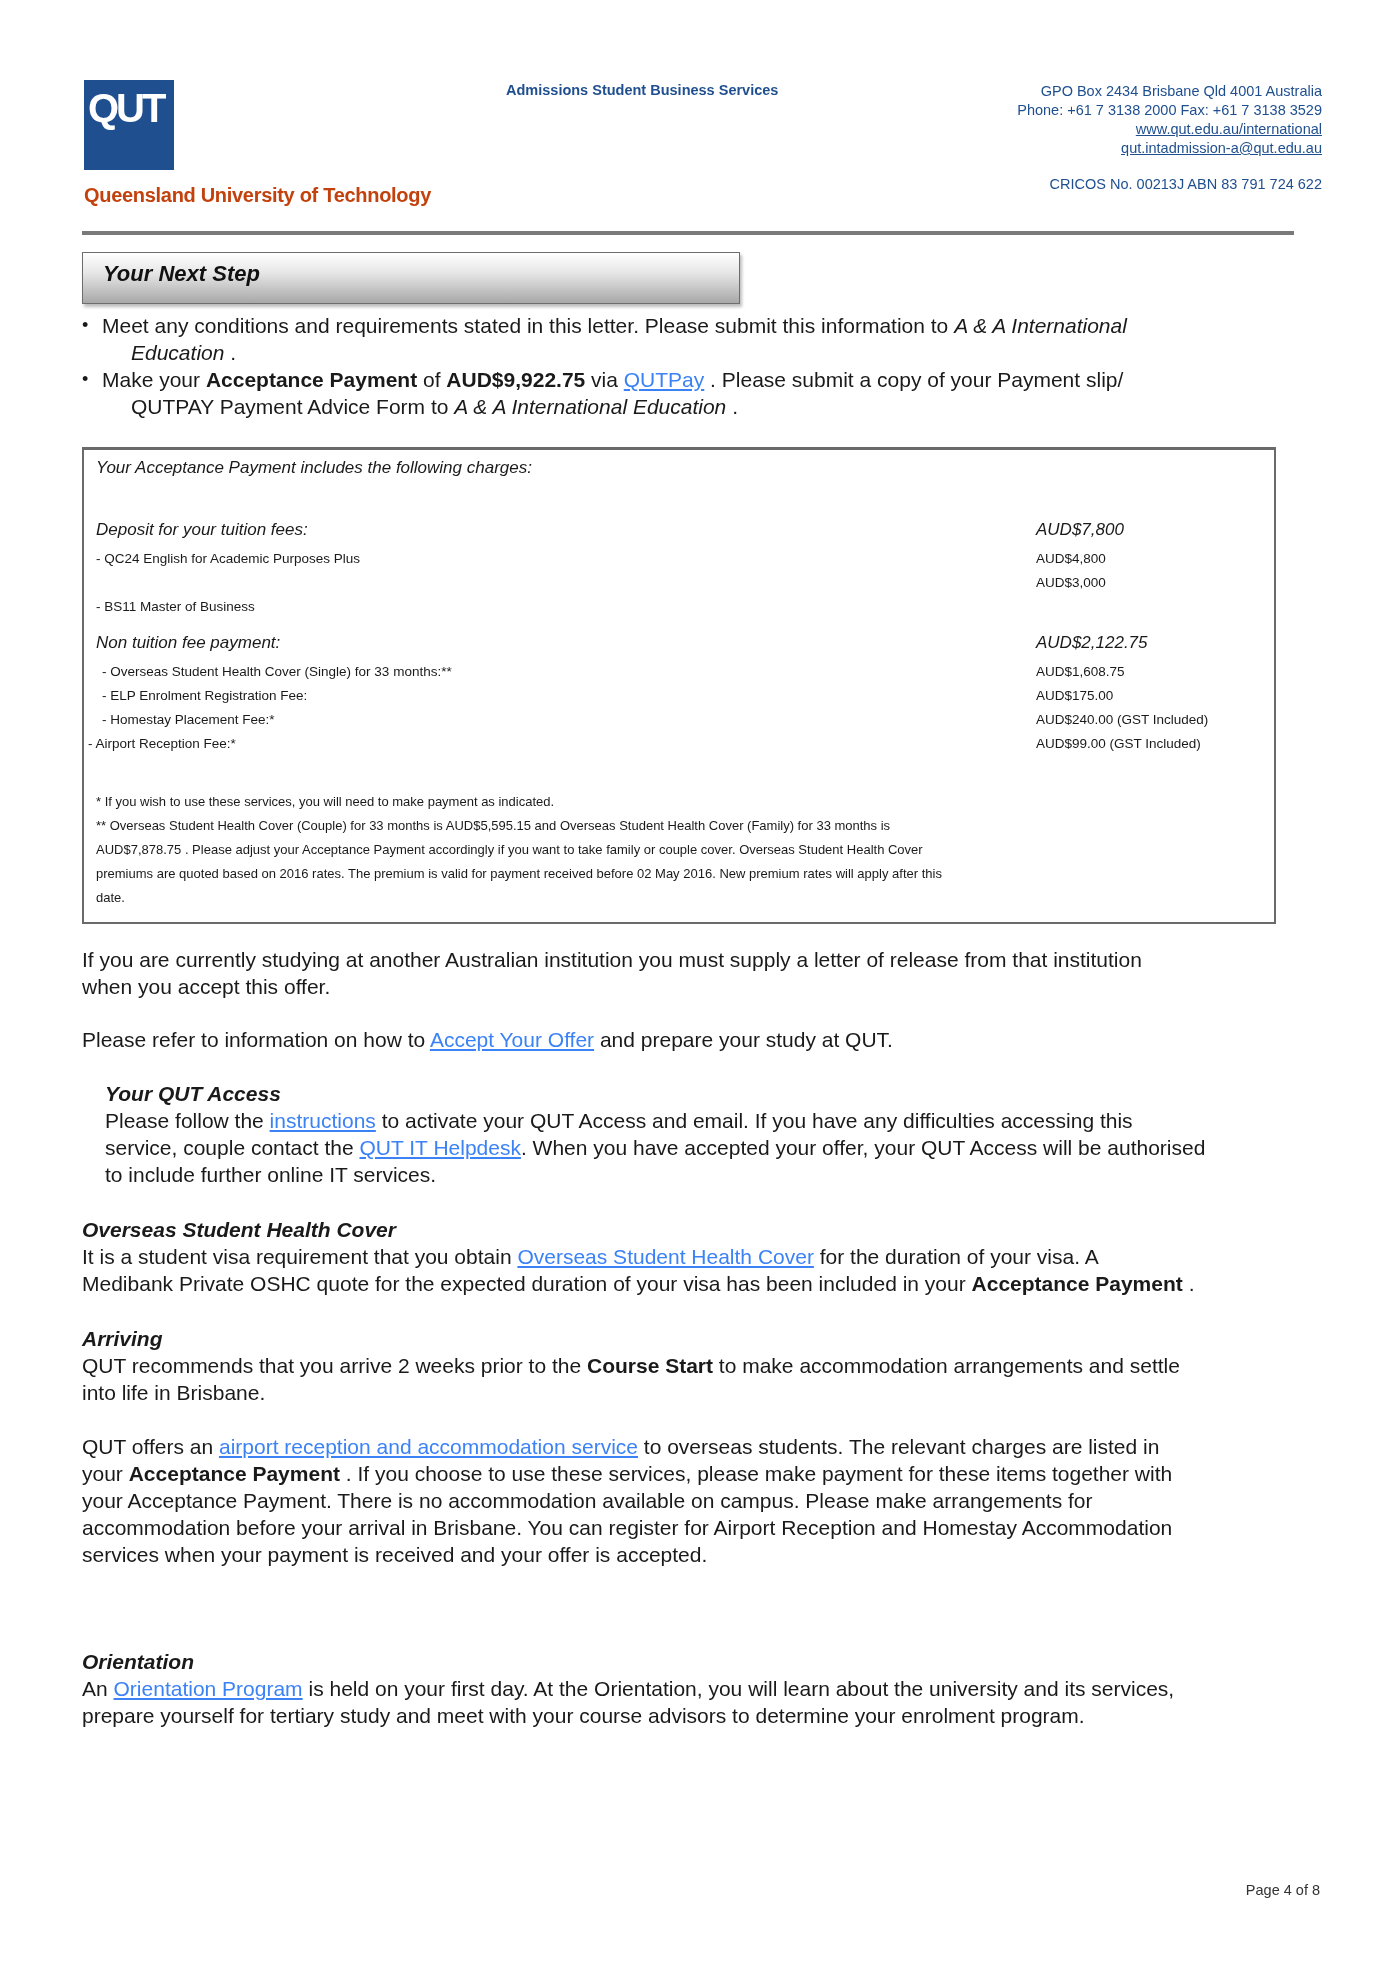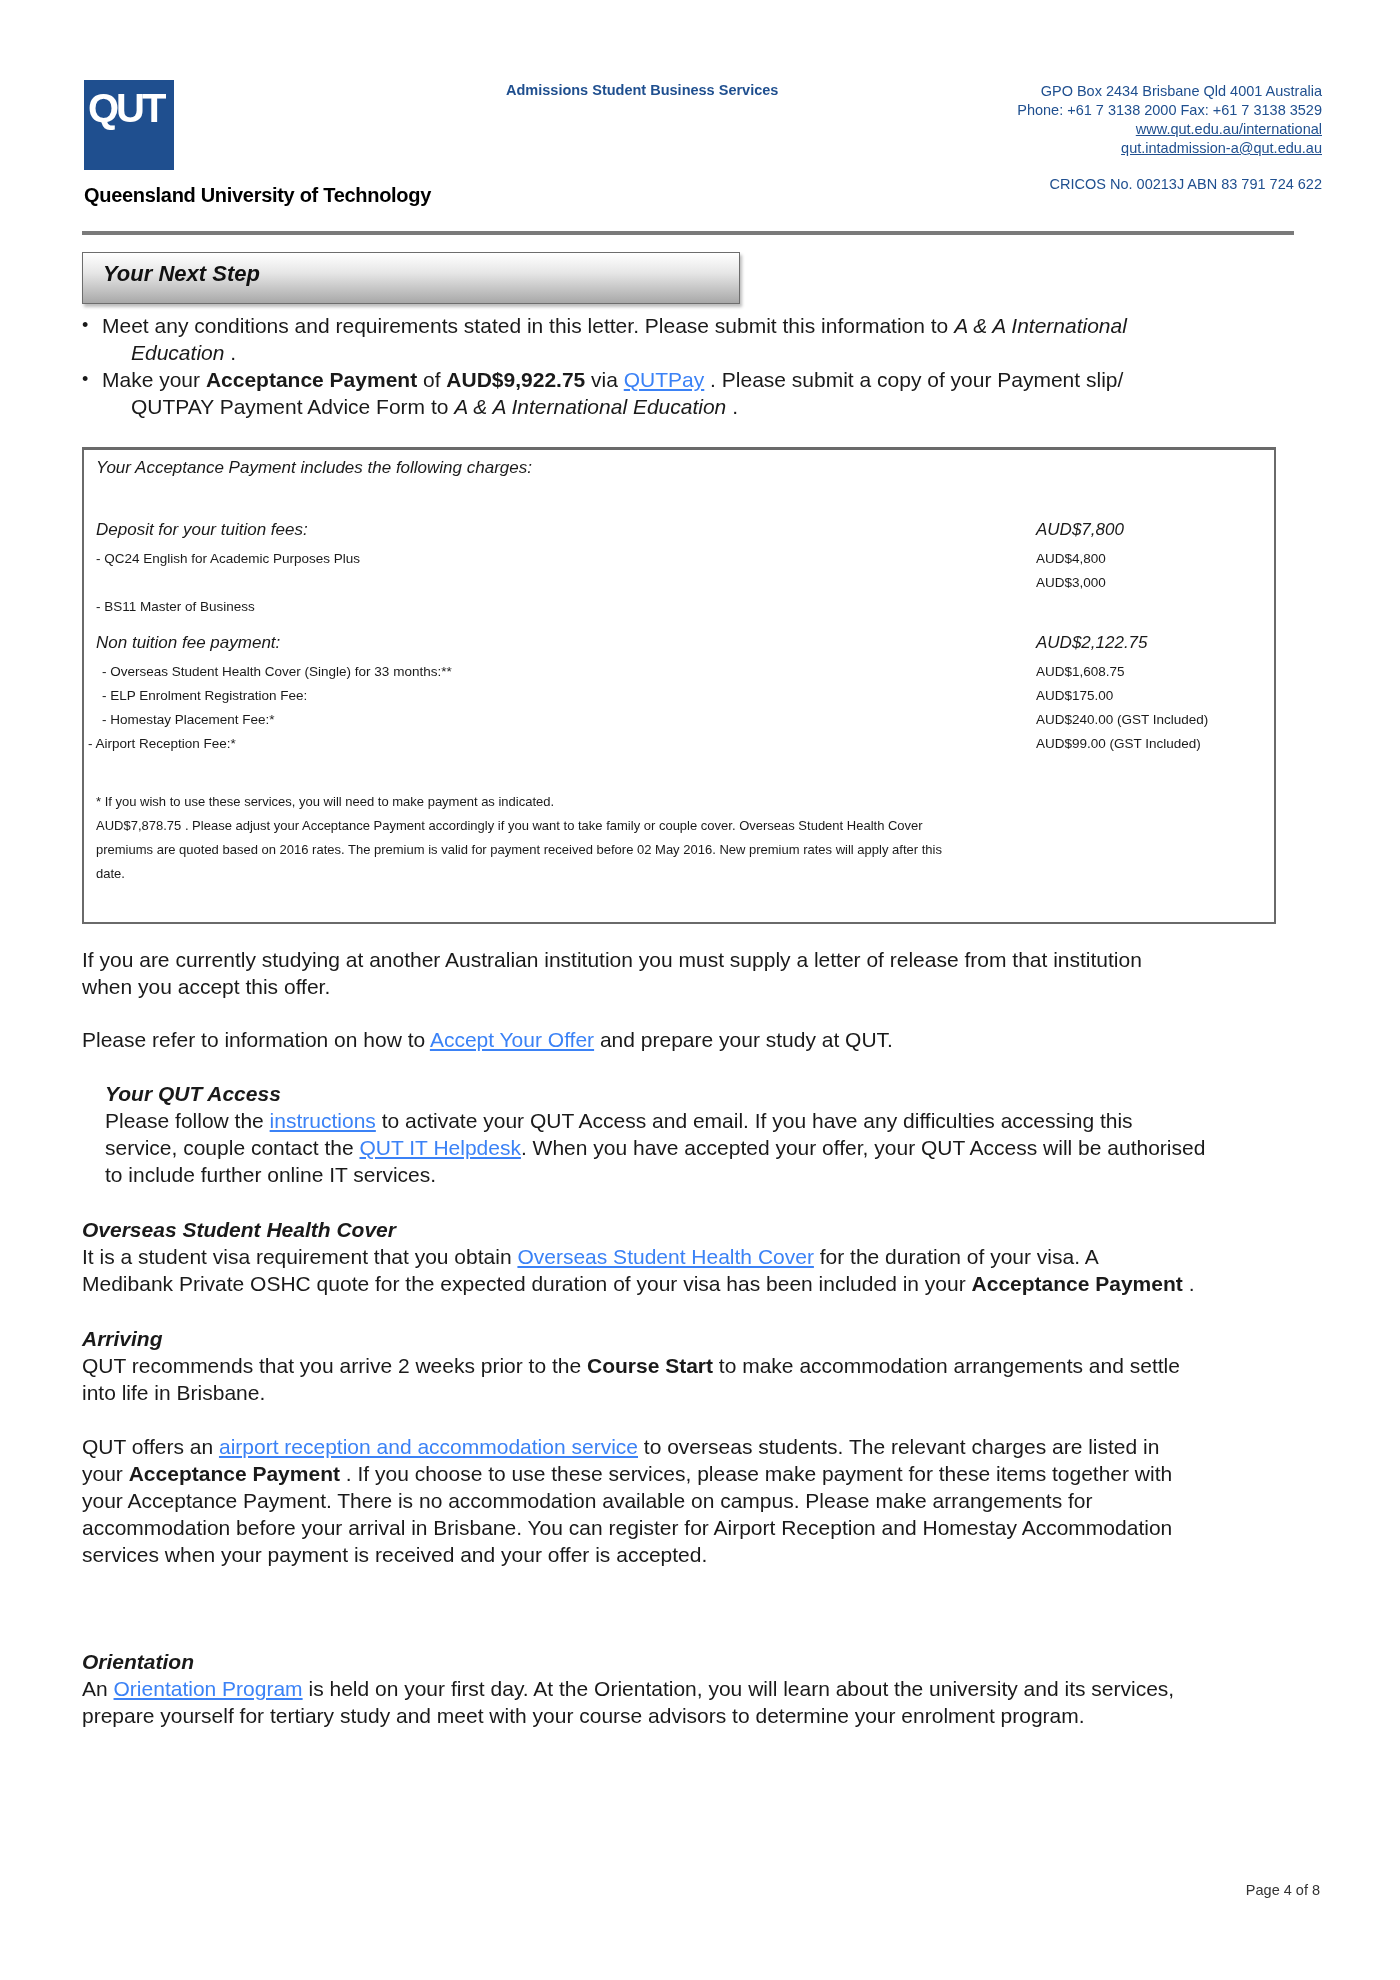--- a/index.html
+++ b/index.html
@@ -5,21 +5,21 @@
   html, body { margin: 0; padding: 0; background: #ffffff; }
   body { width: 1400px; height: 1980px; position: relative; overflow: hidden;
          font-family: "Liberation Sans", sans-serif; color: #1a1a1a; }
   .abs { position: absolute; }
   a, .link { color: #3b82f6; text-decoration: underline; cursor: pointer; }
 
   
   .logo-box { left: 84px; top: 80px; width: 90px; height: 90px; background: #1f4f8f; }
   .logo-text { position: absolute; left: 4px; top: 6px; color: #fff; font-weight: bold;
                font-size: 40px; letter-spacing: -3px; font-family: "Liberation Sans", sans-serif; }
-  .univ-name { left: 84px; top: 184px; font-size: 20px; font-weight: bold; color: #000000; letter-spacing: -0.3px; }
+  .univ-name { left: 84px; top: 184px; font-size: 20px; font-weight: bold; color: #c2410c; letter-spacing: -0.3px; }
   .dept { left: 506px; top: 82px; font-size: 14.5px; font-weight: bold; color: #1f4f8f; }
   .contact { right: 78px; top: 82px; text-align: right; font-size: 14.5px; color: #1f4f8f; line-height: 19px; }
   .contact a { color: #1f4f8f; }
   .cricos { right: 78px; top: 176px; font-size: 14.5px; color: #1f4f8f; }
   .header-rule { left: 82px; top: 231px; width: 1212px; height: 4px; background: #7a7a7a; }
 
   
   .step-box { left: 82px; top: 252px; width: 656px; height: 50px;
               background: linear-gradient(#ffffff 0%, #e6e6e6 40%, #a8a8a8 100%);
               border: 1px solid #6d6d6d; box-shadow: 2px 3px 3px #bdbdbd; }
@@ -96,20 +96,21 @@
   <div class="abs ch-amt" style="left:952px; top:214px;">AUD$1,608.75</div>
   <div class="abs ch-item" style="left:18px; top:238px;">- ELP Enrolment Registration Fee:</div>
   <div class="abs ch-amt" style="left:952px; top:238px;">AUD$175.00</div>
   <div class="abs ch-item" style="left:18px; top:262px;">- Homestay Placement Fee:*</div>
   <div class="abs ch-amt" style="left:952px; top:262px;">AUD$240.00 (GST Included)</div>
   <div class="abs ch-item" style="left:4px; top:286px;">- Airport Reception Fee:*</div>
   <div class="abs ch-amt" style="left:952px; top:286px;">AUD$99.00   (GST Included)</div>
 
   <div class="abs notes">
     <div>* If you wish to use these services, you will need to make payment as indicated.</div>
+    <div>** Overseas Student Health Cover (Couple) for 33 months is AUD$5,595.15 and Overseas Student Health Cover (Family) for 33 months is</div>
     <div>AUD$7,878.75 . Please adjust your Acceptance Payment accordingly if you want to take family or couple cover. Overseas Student Health Cover</div>
     <div>premiums are quoted based on 2016 rates. The premium is valid for payment received before 02 May 2016. New premium rates will apply after this</div>
     <div>date.</div>
   </div>
 </div>
 
 <div class="abs para" style="top:946px;">
   <div>If you are currently studying at another Australian institution you must supply a letter of release from that institution</div>
   <div>when you accept this offer.</div>
 </div>

